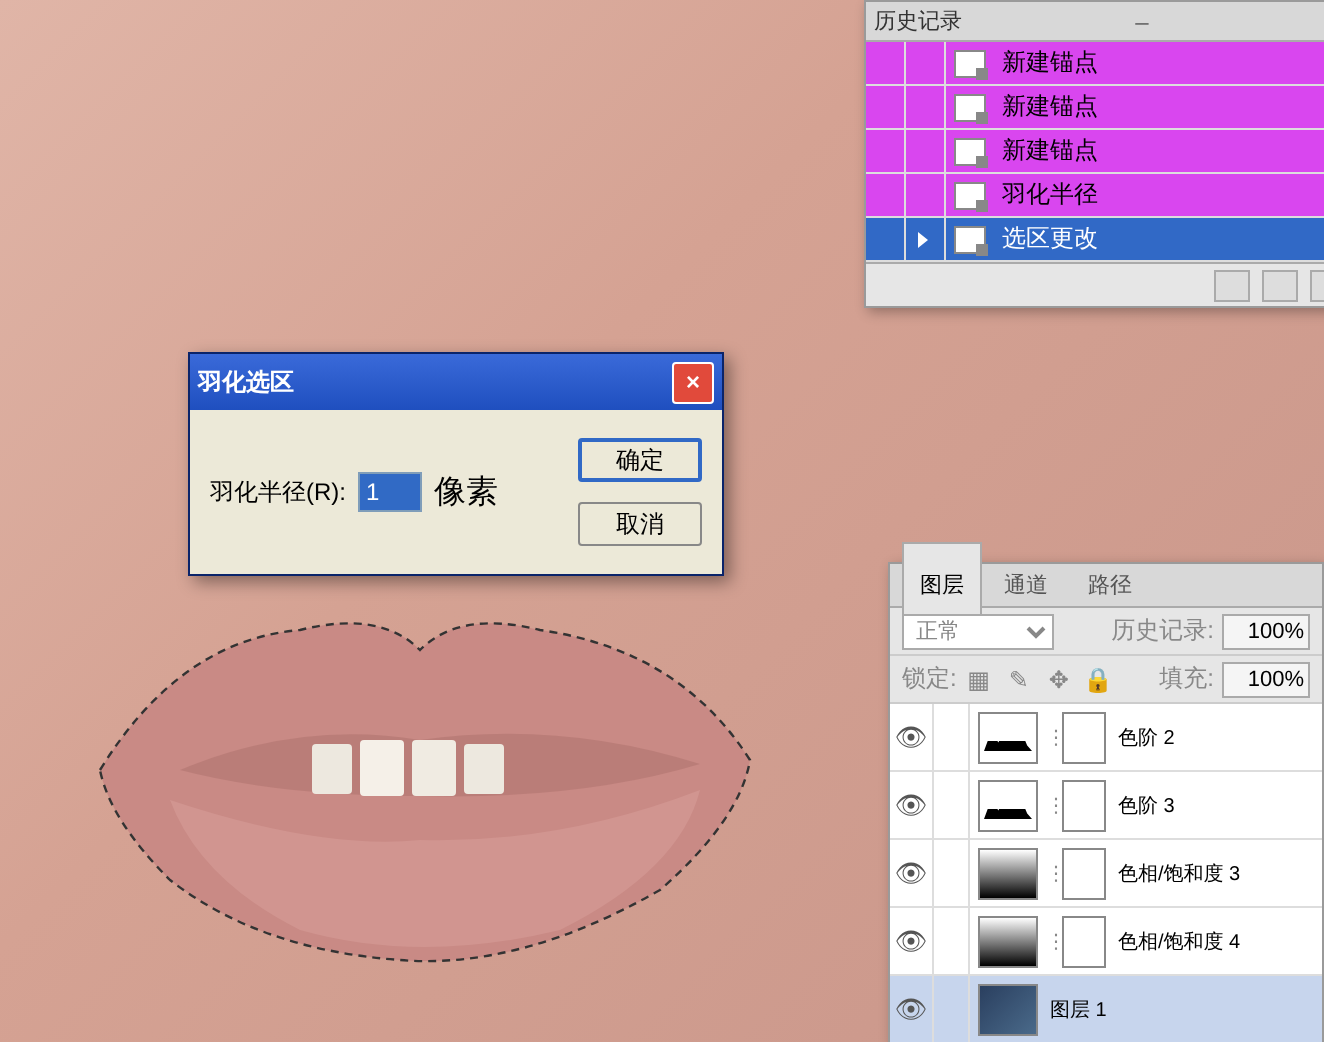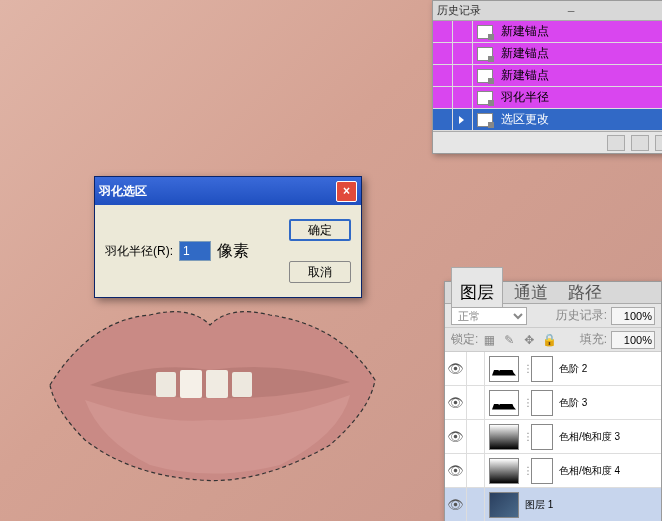--- a/index.html
+++ b/index.html
@@ -27,28 +27,28 @@
 
 
 .dialog{position:absolute;left:94px;top:176px;width:268px;background:#ece9d8;border:1px solid #0a246a;box-shadow:3px 3px 8px rgba(0,0,0,.4)}
 .dlg-title{height:28px;background:linear-gradient(#3a6ad9,#1f4fbf);display:flex;align-items:center;padding:0 4px;color:#fff;font-weight:bold;font-size:13px}
 .dlg-close{margin-left:auto;width:21px;height:21px;background:#e14a3b;border:1px solid #fff;color:#fff;display:flex;align-items:center;justify-content:center;font-weight:bold;border-radius:2px}
 .dlg-body{padding:14px 10px;display:flex;align-items:center;gap:6px}
 .dlg-label{font-size:12px}
 .dlg-input{width:32px;height:20px;border:1px solid #7f9db9;background:#fff;text-align:left;padding:0 3px;color:#000}
 .dlg-input.sel{background:#316ac5;color:#fff}
 .dlg-unit{font-size:16px}
-.dlg-btns{display:flex;flex-direction:column;gap:20px;margin-left:auto}
+.dlg-btns{display:flex;flex-direction:column;gap:10px;margin-left:auto}
 .dlg-btn{width:62px;height:22px;background:#ece9d8;border:1px solid #888;border-radius:2px;font-size:12px;display:flex;align-items:center;justify-content:center}
 .dlg-btn.primary{border:2px solid #3169c6}
 
 
 .layers-panel{position:absolute;top:281px;right:0;width:218px;background:#e6e6e6;border:1px solid #9a9a9a;box-shadow:2px 2px 6px rgba(0,0,0,.3)}
 .lp-tabs{height:22px;background:#d8d8d8;border-bottom:1px solid #aaa;display:flex;align-items:center;padding:0 6px;gap:2px}
-.lp-tab{padding:13px 8px;font-size:17px;color:#555;border:1px solid transparent}
+.lp-tab{padding:13px 8px;font-size:11px;color:#555;border:1px solid transparent}
 .lp-tab.active{background:#e6e6e6;border:1px solid #aaa;border-bottom-color:#e6e6e6;color:#000}
 .lp-row1,.lp-row2{height:24px;display:flex;align-items:center;padding:0 6px;gap:4px;border-bottom:1px solid #ccc;font-size:11px;color:#888}
 .lp-select{width:76px;height:18px;border:1px solid #aaa;background:#fff;font-size:11px;padding:0 2px;color:#888}
 .lp-pct{width:44px;height:18px;border:1px solid #aaa;background:#f5f5f5;font-size:11px;text-align:right;padding:0 2px}
 .lp-lockicons{display:flex;gap:6px;color:#888;font-size:11px;align-items:center}
 .lp-lockicons span{width:14px;height:14px;display:flex;align-items:center;justify-content:center}
 .lp-layers{background:#fff;max-height:170px;overflow:hidden}
 .layer{display:flex;align-items:center;height:34px;border-bottom:1px solid #ddd}
 .layer.selected{background:#c7d5ed}
 .l-eye{width:22px;height:100%;border-right:1px solid #ddd;display:flex;align-items:center;justify-content:center;font-size:13px;color:#555}

